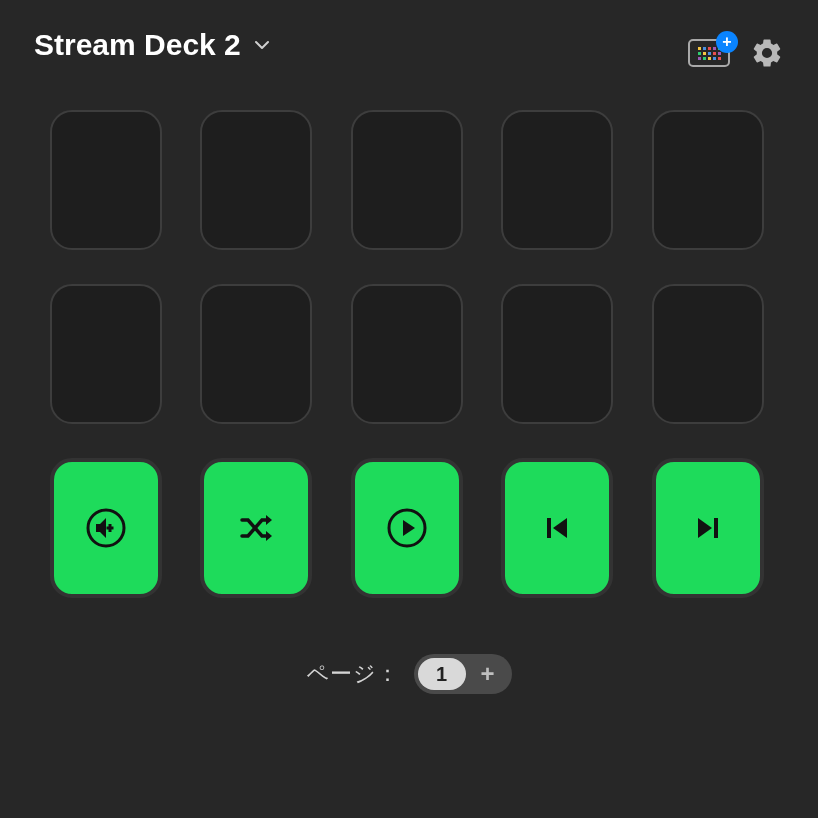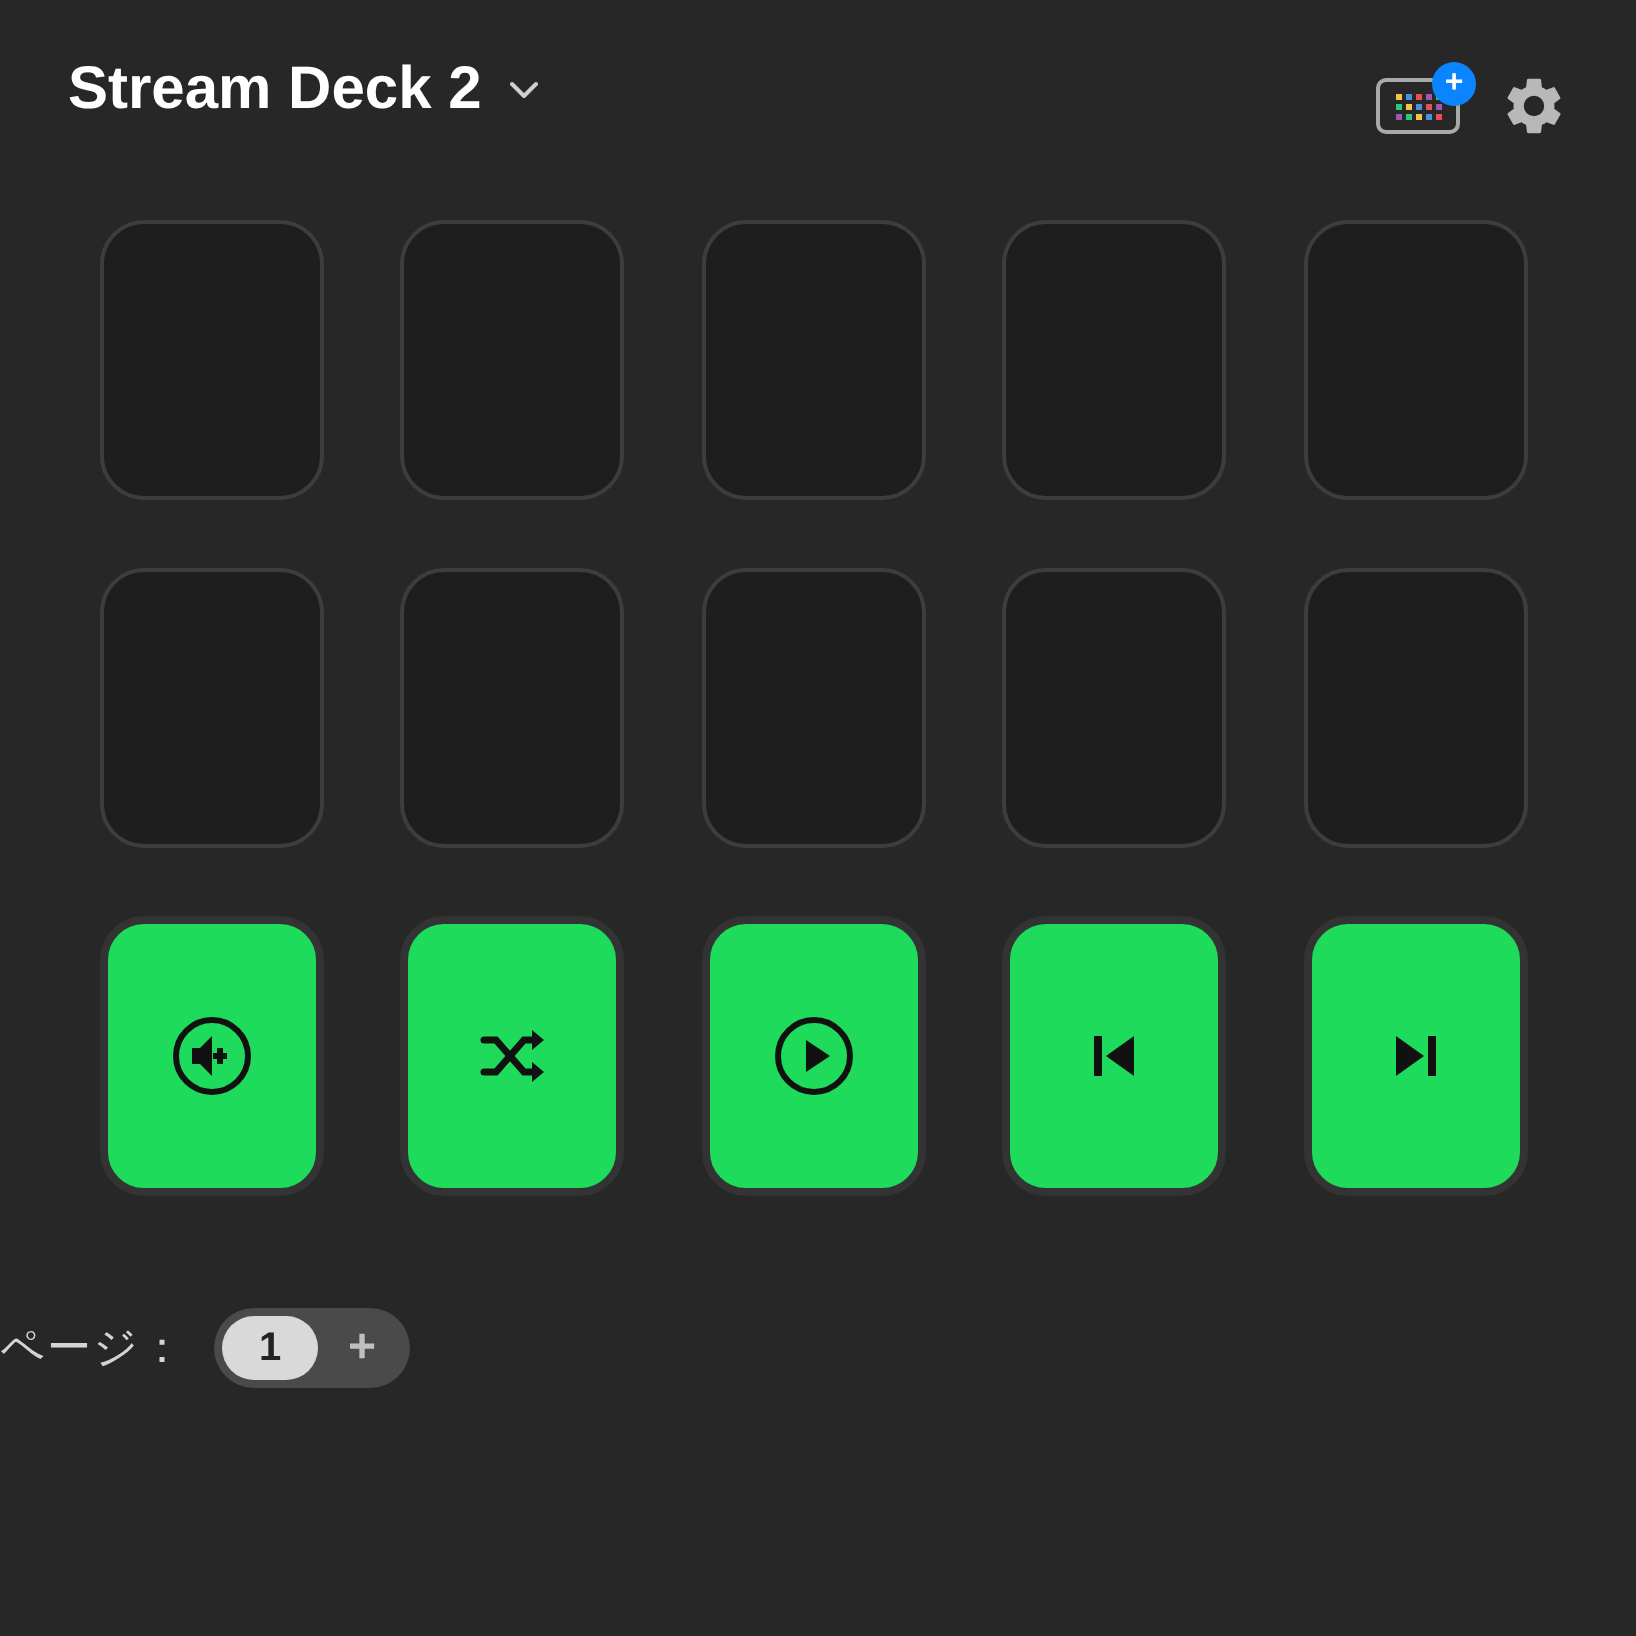--- a/index.html
+++ b/index.html
@@ -94,20 +94,21 @@
   }
   .key.filled {
     background: #1EDB5B;
     border: 4px solid #333;
   }
   .key.filled svg { display: block; }
 
   .pager {
     display: flex;
     align-items: center;
+    justify-content: center;
     gap: 14px;
     margin-top: 56px;
   }
   .pager-label {
     color: #d4d4d4;
     font-size: 22px;
     letter-spacing: 1px;
   }
   .pager-pill {
     background: #4a4a4a;

